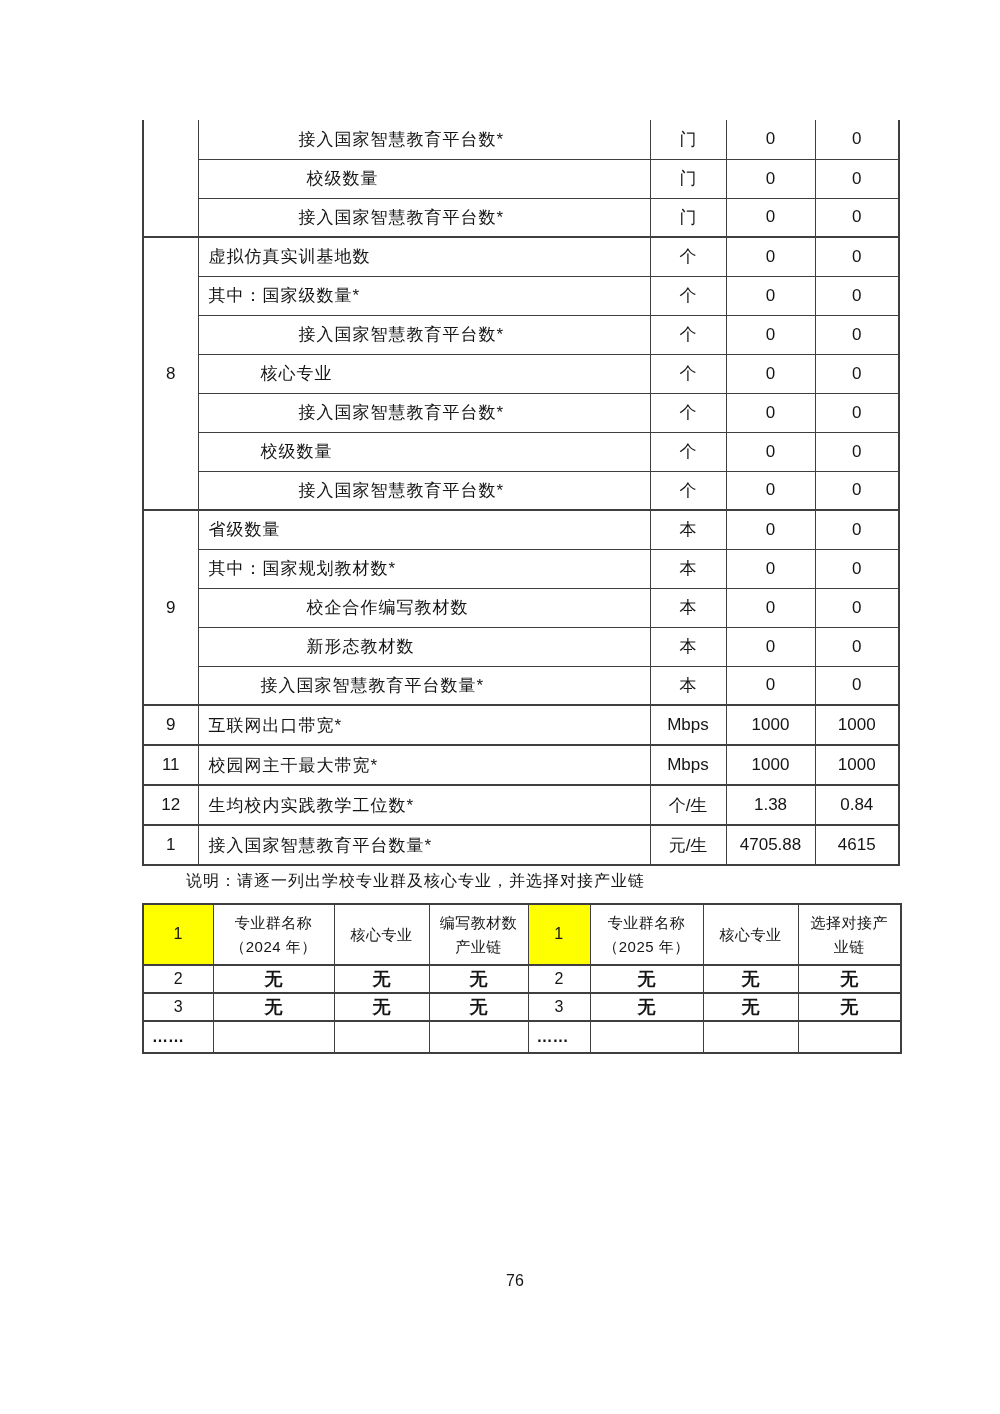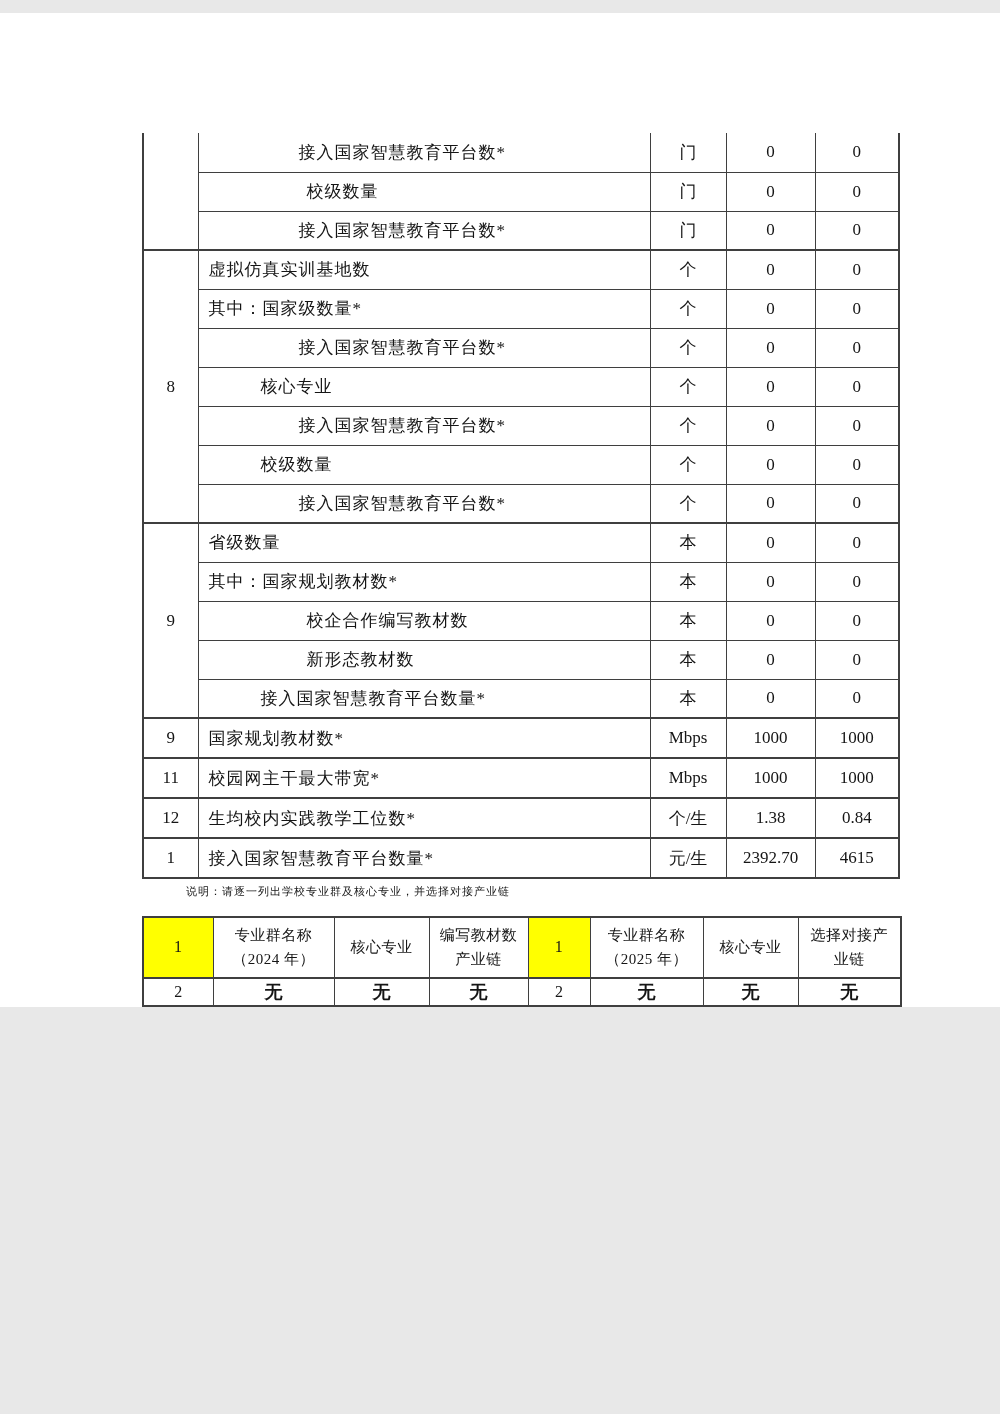--- a/index.html
+++ b/index.html
@@ -1,21 +1,21 @@
 <!DOCTYPE html>
 <html><head>
 <meta charset="utf-8">
 <style>
   html,body{margin:0;padding:0;background:#e8e8e8;}
   .page{
     position:relative;
-    width:1000px;height:994px;
-    margin:13px auto;
+    width:1000px;height:1414px;
+    margin:0 auto;
     background:#ffffff;
-    font-family:Liberation Serif, serif;
+    font-family:Liberation Sans, sans-serif;
     color:#151515;
     overflow:hidden;
   }
   
   #t1{
     position:absolute;left:142px;top:120px;
     width:756px;
     border-collapse:collapse;table-layout:fixed;
     border-left:2px solid #3f3f3f;
     border-right:2px solid #3f3f3f;
@@ -36,21 +36,21 @@
   #t1 td.num{text-align:center;}
   #t1 td.label{text-align:left;letter-spacing:1px;}
   #t1 td.unit,#t1 td.val{text-align:center;}
   .ind0{padding-left:10px !important;}
   .ind1{padding-left:62px !important;}
   .ind2{padding-left:100px !important;}
   .ind3{padding-left:108px !important;}
   
   .note{
     position:absolute;left:186px;top:871px;
-    font-size:11px;letter-spacing:1px;text-align:center;
+    font-size:16px;letter-spacing:1px;text-align:center;
   }
   
   #t2{
     position:absolute;left:142px;top:903px;
     width:758px;
     border-collapse:collapse;table-layout:fixed;
     border:2px solid #3f3f3f;
   }
   #t2 td{
     border:1px solid #3f3f3f;
@@ -175,21 +175,21 @@
           <td class="val">0</td>
         </tr>
         <tr class="">
           <td class="label ind1">接入国家智慧教育平台数量*</td>
           <td class="unit">本</td>
           <td class="val">0</td>
           <td class="val">0</td>
         </tr>
         <tr class="sect tall">
           <td class="num" rowspan="1">9</td>
-          <td class="label ind0">国家规划教材数*</td>
+          <td class="label ind0">互联网出口带宽*</td>
           <td class="unit">Mbps</td>
           <td class="val">1000</td>
           <td class="val">1000</td>
         </tr>
         <tr class="sect tall">
           <td class="num" rowspan="1">11</td>
           <td class="label ind0">校园网主干最大带宽*</td>
           <td class="unit">Mbps</td>
           <td class="val">1000</td>
           <td class="val">1000</td>
@@ -198,21 +198,21 @@
           <td class="num" rowspan="1">12</td>
           <td class="label ind0">生均校内实践教学工位数*</td>
           <td class="unit">个/生</td>
           <td class="val">1.38</td>
           <td class="val">0.84</td>
         </tr>
         <tr class="sect tall">
           <td class="num" rowspan="1">1</td>
           <td class="label ind0">接入国家智慧教育平台数量*</td>
           <td class="unit">元/生</td>
-          <td class="val">2392.70</td>
+          <td class="val">4705.88</td>
           <td class="val">4615</td>
         </tr>
       </tbody>
   </table>
 
   <div class="note">说明：请逐一列出学校专业群及核心专业，并选择对接产业链</div>
 
   <table id="t2">
     <colgroup>
       <col style="width:70px">
@@ -281,14 +281,15 @@
           <td class="b"></td>
           <td class="b"></td>
           <td class="b dots">……</td>
           <td class="b"></td>
           <td class="b"></td>
           <td class="b"></td>
         </tr>
       </tbody>
   </table>
 
+  <div class="pageno">76</div>
 
 </div>
 
 </body></html>

